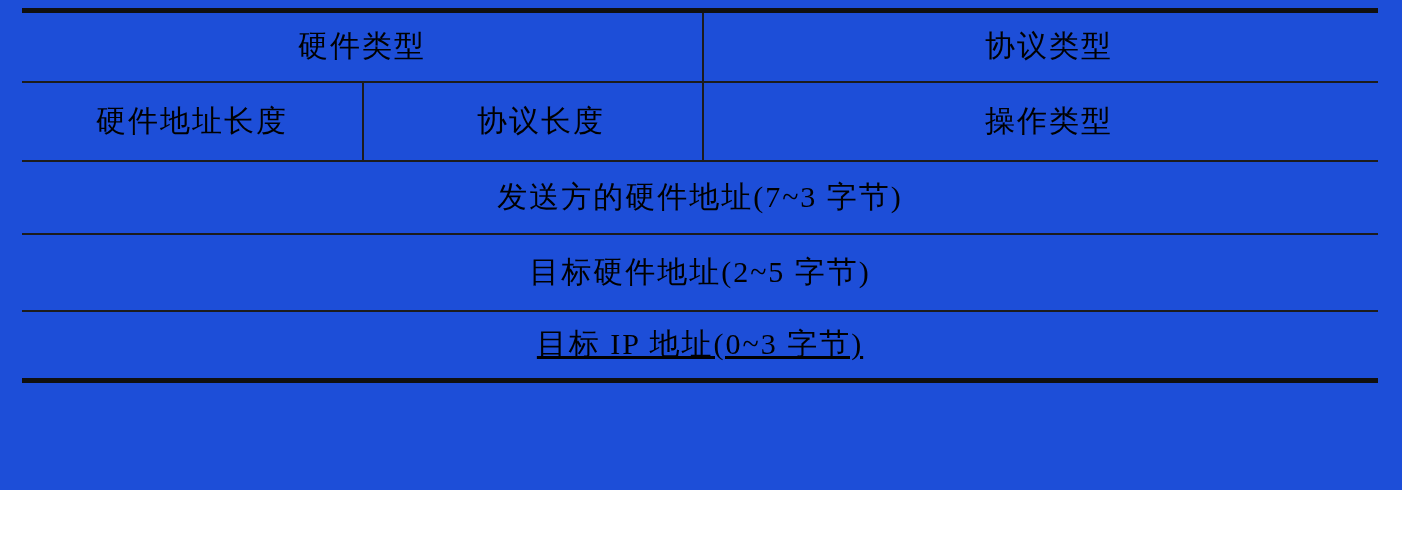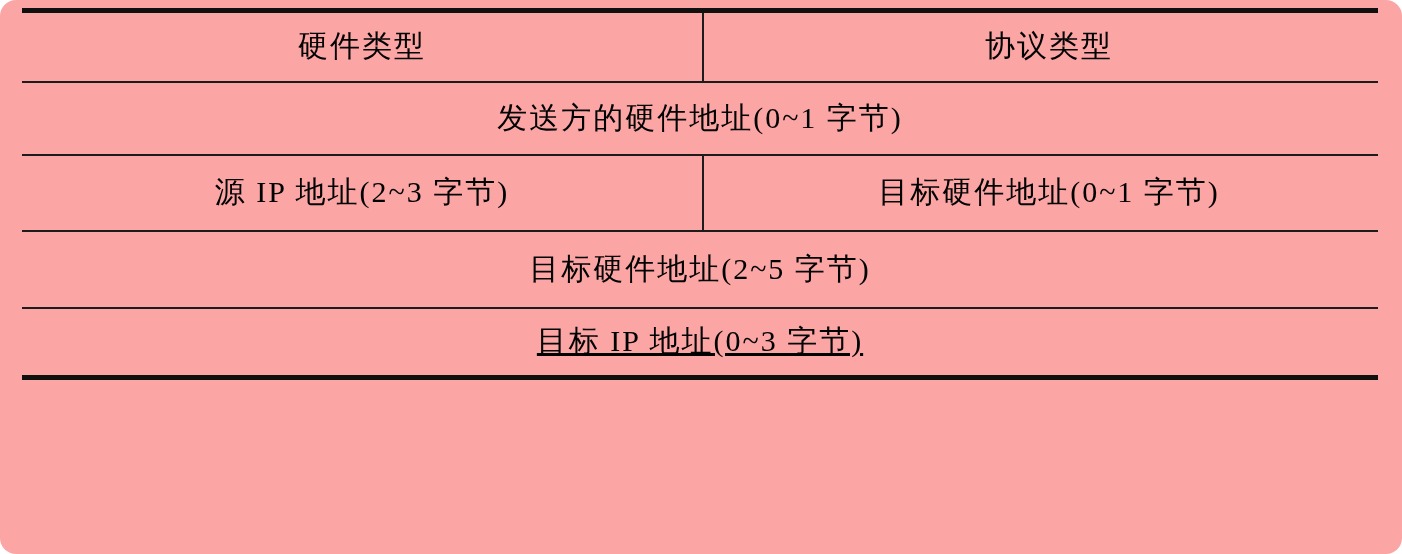--- a/index.html
+++ b/index.html
@@ -7,23 +7,22 @@
     padding: 0;
     background: #ffffff;
     width: 1402px;
     height: 554px;
     overflow: hidden;
     font-family: "Liberation Serif", "DejaVu Serif", serif;
   }
   .stage {
     position: relative;
     width: 1402px;
-    height: 554px;
-    background: #fca5a5;
-    border-radius: 16px;
+    height: 490px;
+    background: #1d4ed8;
   }
   table.packet {
     position: absolute;
     left: 22px;
     top: 8px;
     width: 1356px;
     border-collapse: collapse;
     table-layout: fixed;
     border-top: 5px solid #101010;
     border-bottom: 5px solid #101010;
@@ -65,26 +64,27 @@
       <col style="width:341px">
       <col style="width:340px">
       <col style="width:338px">
       <col style="width:337px">
     </colgroup>
     <tbody>
         <tr class="r1">
       <td colspan="2">硬件类型</td>
       <td colspan="2" class="bl">协议类型</td>
     </tr>
+    <tr class="r2">
+      <td>硬件地址长度</td>
+      <td class="bl">协议长度</td>
+      <td colspan="2" class="bl">操作类型</td>
+    </tr>
     <tr class="r3">
-      <td colspan="4">发送方的硬件地址(0~1 字节)</td>
-    </tr>
-    <tr class="r5">
-      <td colspan="2">源 IP 地址(2~3 字节)</td>
-      <td colspan="2" class="bl">目标硬件地址(0~1 字节)</td>
+      <td colspan="4">发送方的硬件地址(7~3 字节)</td>
     </tr>
     <tr class="r6">
       <td colspan="4">目标硬件地址(2~5 字节)</td>
     </tr>
     <tr class="r7">
       <td colspan="4">目标 IP 地址(0~3 字节)</td>
     </tr>
   </tbody>
     </table>
 </div>

